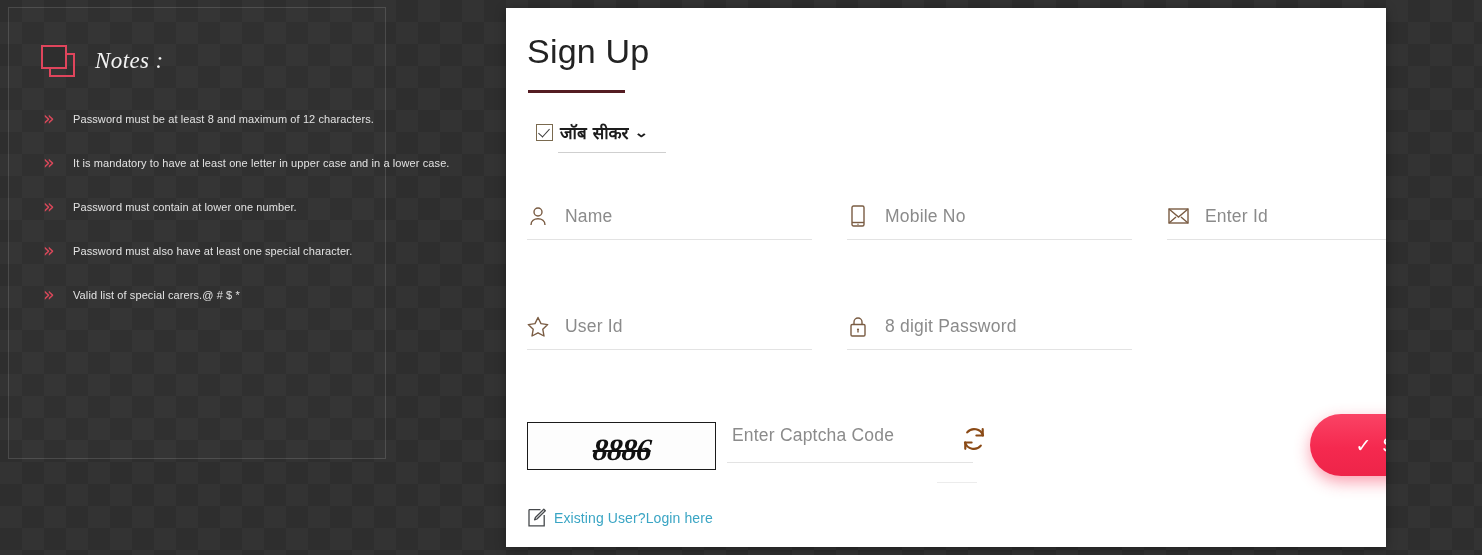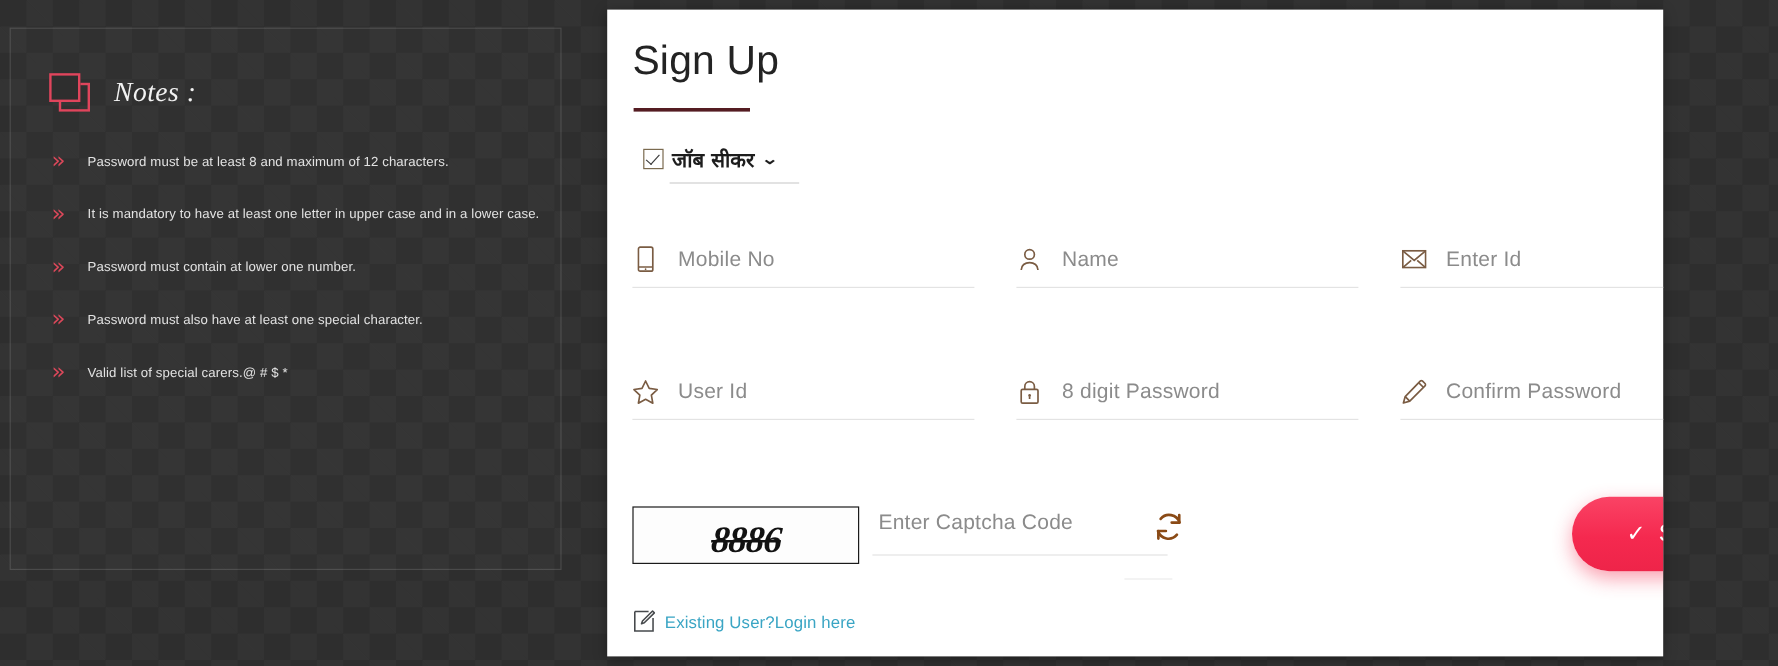--- a/index.html
+++ b/index.html
@@ -24,22 +24,22 @@
       linear-gradient(45deg, rgba(255,255,255,0.022) 25%, transparent 25%, transparent 75%, rgba(255,255,255,0.022) 75%);
     background-size: 44px 44px;
     background-position: 0 0, 22px 22px;
     overflow: hidden;
   }
 
   
   .notes-panel {
     position: absolute;
     left: 8px;
-    top: 23px;
-    width: 460px;
+    top: 7px;
+    width: 378px;
     height: 452px;
     border: 1px solid rgba(255,255,255,0.13);
     box-sizing: border-box;
     background: rgba(255,255,255,0.012);
   }
 
   .notes-head {
     position: absolute;
     left: 30px;
     top: 36px;
@@ -398,37 +398,37 @@
       <span class="role-label">जॉब सीकर</span>
       <span class="caret">⌄</span>
     </div>
 
     <div class="form-grid">
 
       <div class="field-row">
 
         <div class="field">
           <span class="field-icon">
+            <svg width="20" height="21" viewBox="0 0 20 21" fill="none" stroke="currentColor" stroke-width="1.4">
+              <circle cx="10" cy="6" r="4"></circle>
+              <path d="M3 19c0-4 3.2-6.2 7-6.2S17 15 17 19"></path>
+            </svg>
+          </span>
+          <span class="field-ph">Name</span>
+        </div>
+
+        <div class="field">
+          <span class="field-icon">
             <svg width="14" height="22" viewBox="0 0 14 22" fill="none" stroke="currentColor" stroke-width="1.4">
               <rect x="1" y="1" width="12" height="20" rx="1.5"></rect>
               <line x1="1" y1="17.5" x2="13" y2="17.5"></line>
               <circle cx="7" cy="19.3" r="0.7" fill="currentColor" stroke="none"></circle>
             </svg>
           </span>
           <span class="field-ph">Mobile No</span>
-        </div>
-
-        <div class="field">
-          <span class="field-icon">
-            <svg width="20" height="21" viewBox="0 0 20 21" fill="none" stroke="currentColor" stroke-width="1.4">
-              <circle cx="10" cy="6" r="4"></circle>
-              <path d="M3 19c0-4 3.2-6.2 7-6.2S17 15 17 19"></path>
-            </svg>
-          </span>
-          <span class="field-ph">Name</span>
         </div>
 
         <div class="field">
           <span class="field-icon">
             <svg width="21" height="16" viewBox="0 0 21 16" fill="none" stroke="currentColor" stroke-width="1.4">
               <rect x="1" y="1" width="19" height="14"></rect>
               <path d="M1 1l9.5 8L20 1"></path>
               <path d="M1 15l7-6M20 15l-7-6"></path>
             </svg>
           </span>
@@ -454,30 +454,20 @@
             <svg width="18" height="21" viewBox="0 0 18 21" fill="none" stroke="currentColor" stroke-width="1.4">
               <rect x="2" y="8.5" width="14" height="11.5" rx="1.2"></rect>
               <path d="M5 8.5V6a4 4 0 0 1 8 0v2.5"></path>
               <circle cx="9" cy="13.5" r="1.1" fill="currentColor" stroke="none"></circle>
               <line x1="9" y1="14.2" x2="9" y2="16.4"></line>
             </svg>
           </span>
           <span class="field-ph">8 digit Password</span>
         </div>
 
-        <div class="field">
-          <span class="field-icon">
-            <svg width="21" height="21" viewBox="0 0 21 21" fill="none" stroke="currentColor" stroke-width="1.4" stroke-linejoin="round">
-              <path d="M17.5 1.6l2 2a1.4 1.4 0 0 1 0 2L6.8 18.3 1.5 19.8l1.5-5.3L15.5 1.6a1.4 1.4 0 0 1 2 0z"></path>
-              <line x1="14.4" y1="3" x2="18.1" y2="6.7"></line>
-              <line x1="3" y1="14.5" x2="6.8" y2="18.3"></line>
-            </svg>
-          </span>
-          <span class="field-ph">Confirm Password</span>
-        </div>
       </div>
     </div>
 
     <div class="captcha-row">
 
       <div class="captcha-box">
         <span class="captcha-text">8886</span>
       </div>
 
       <div class="captcha-input">

